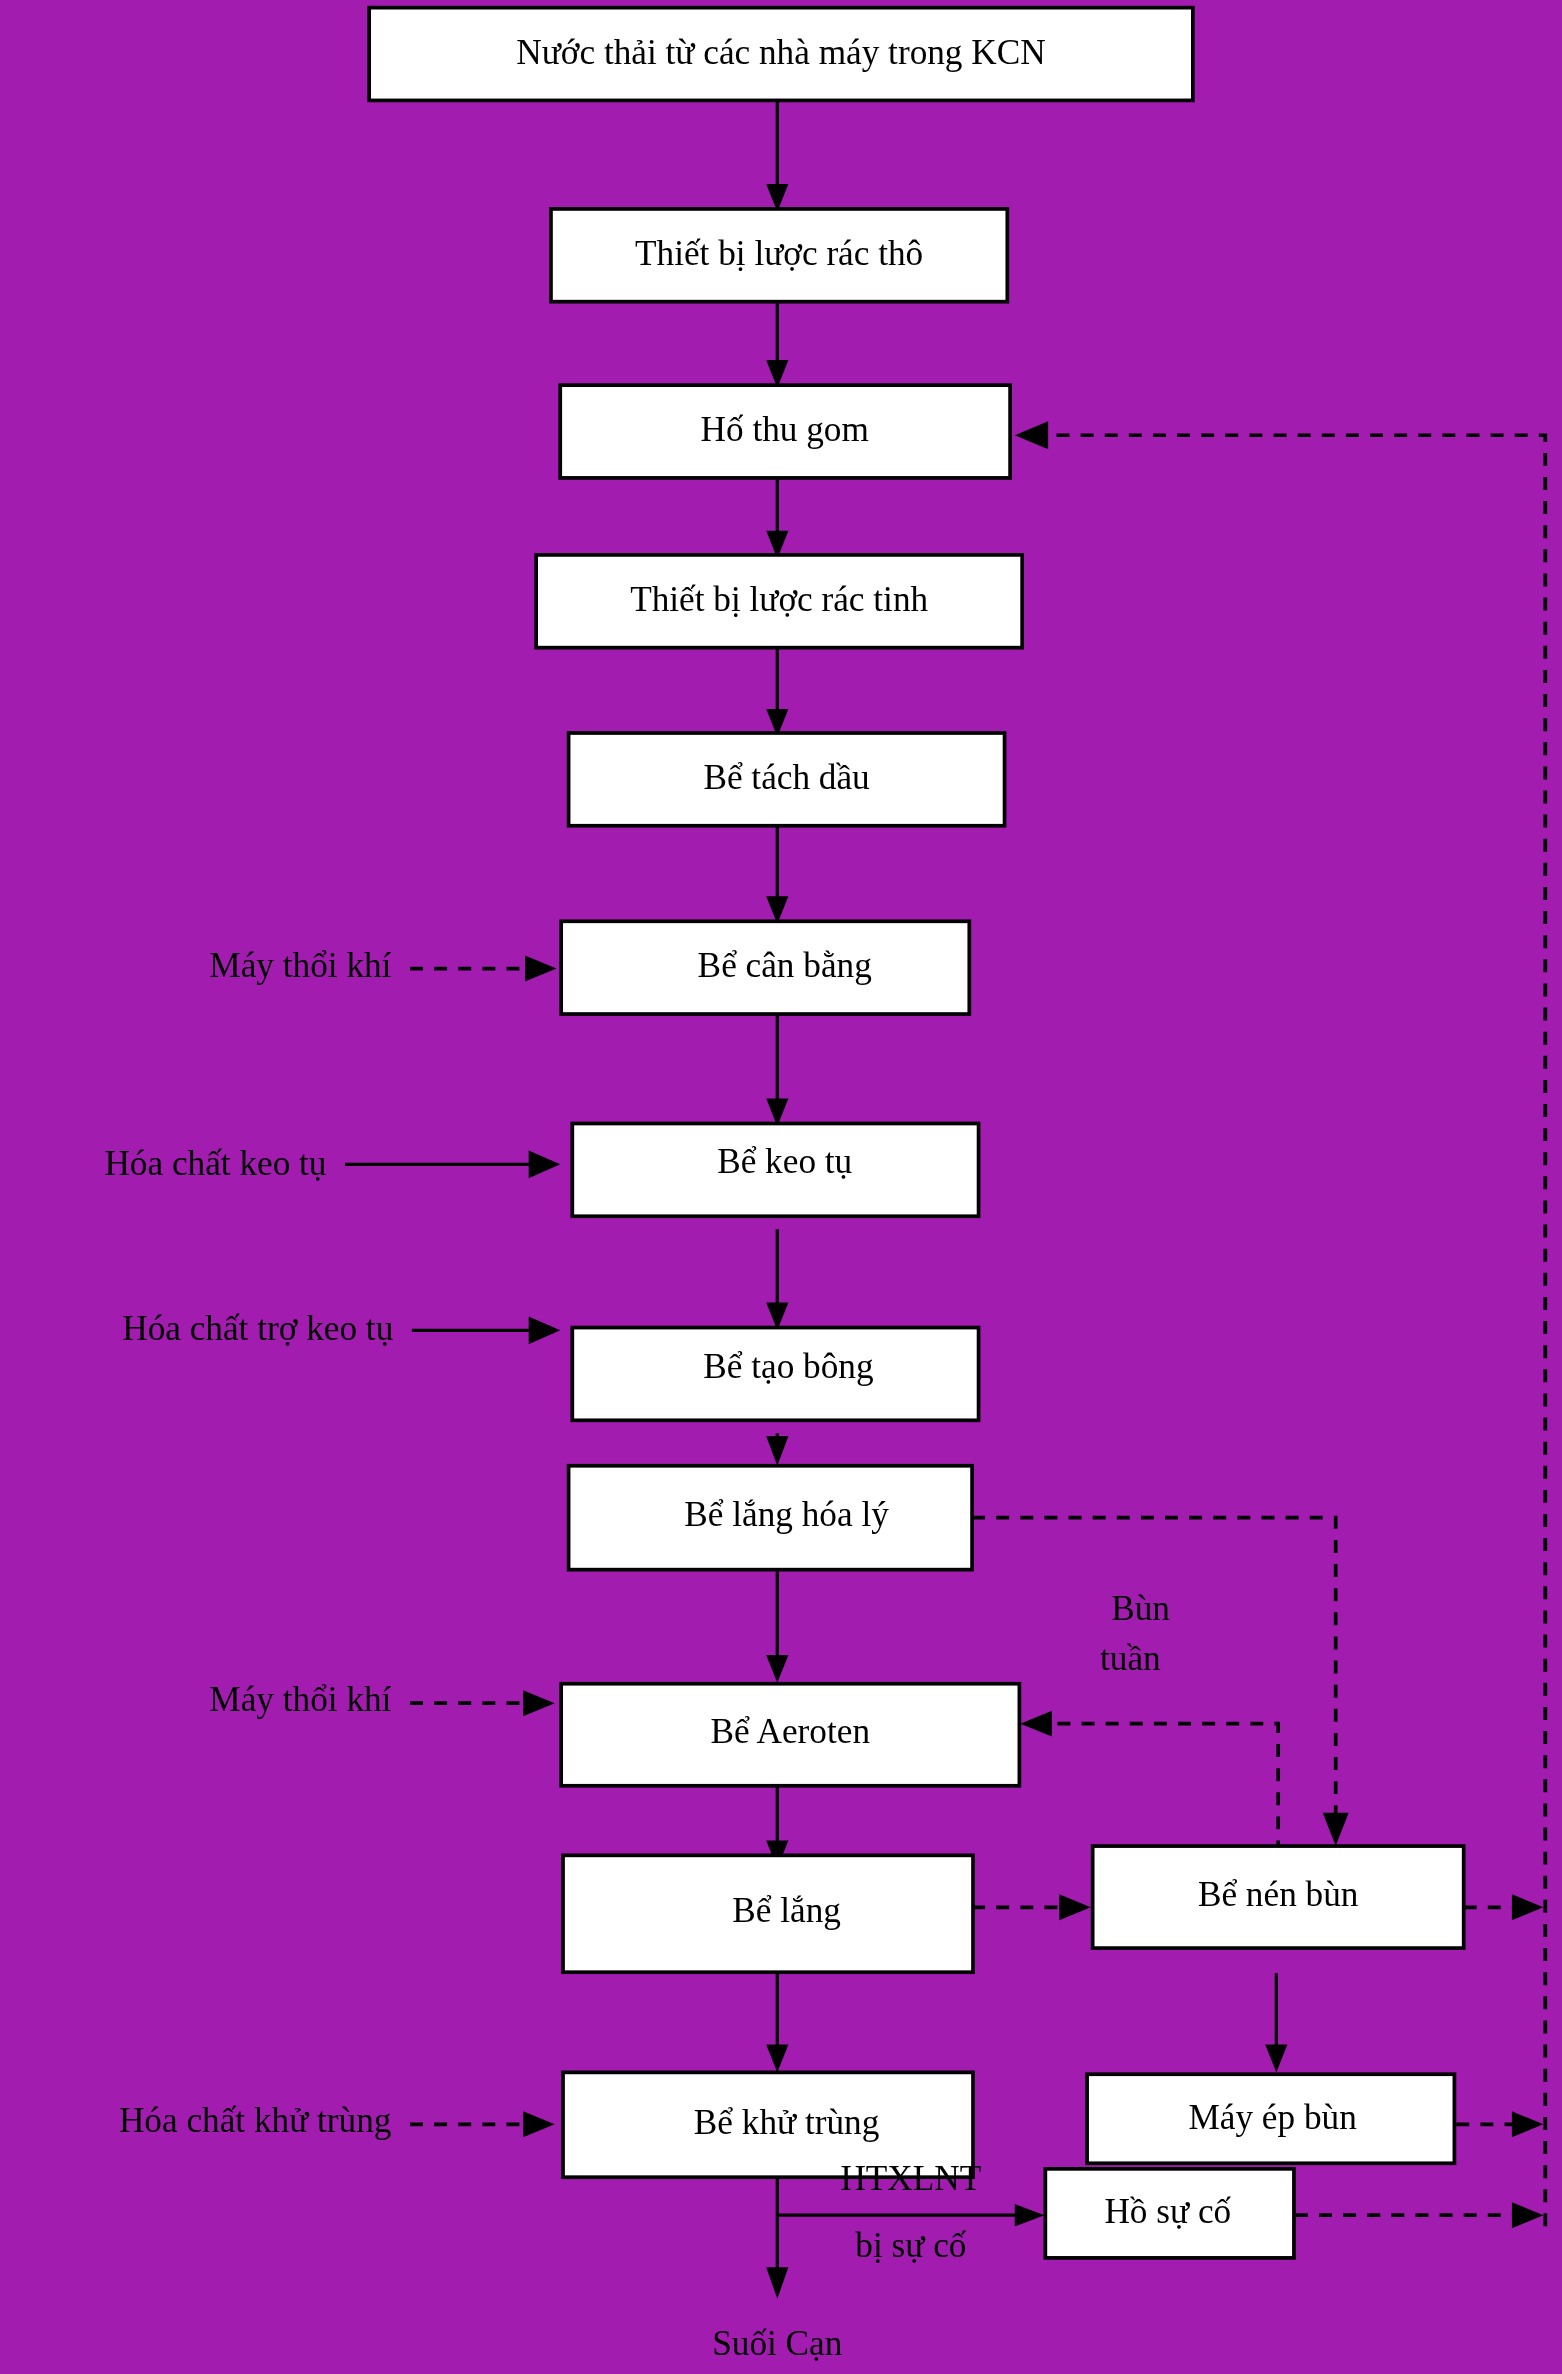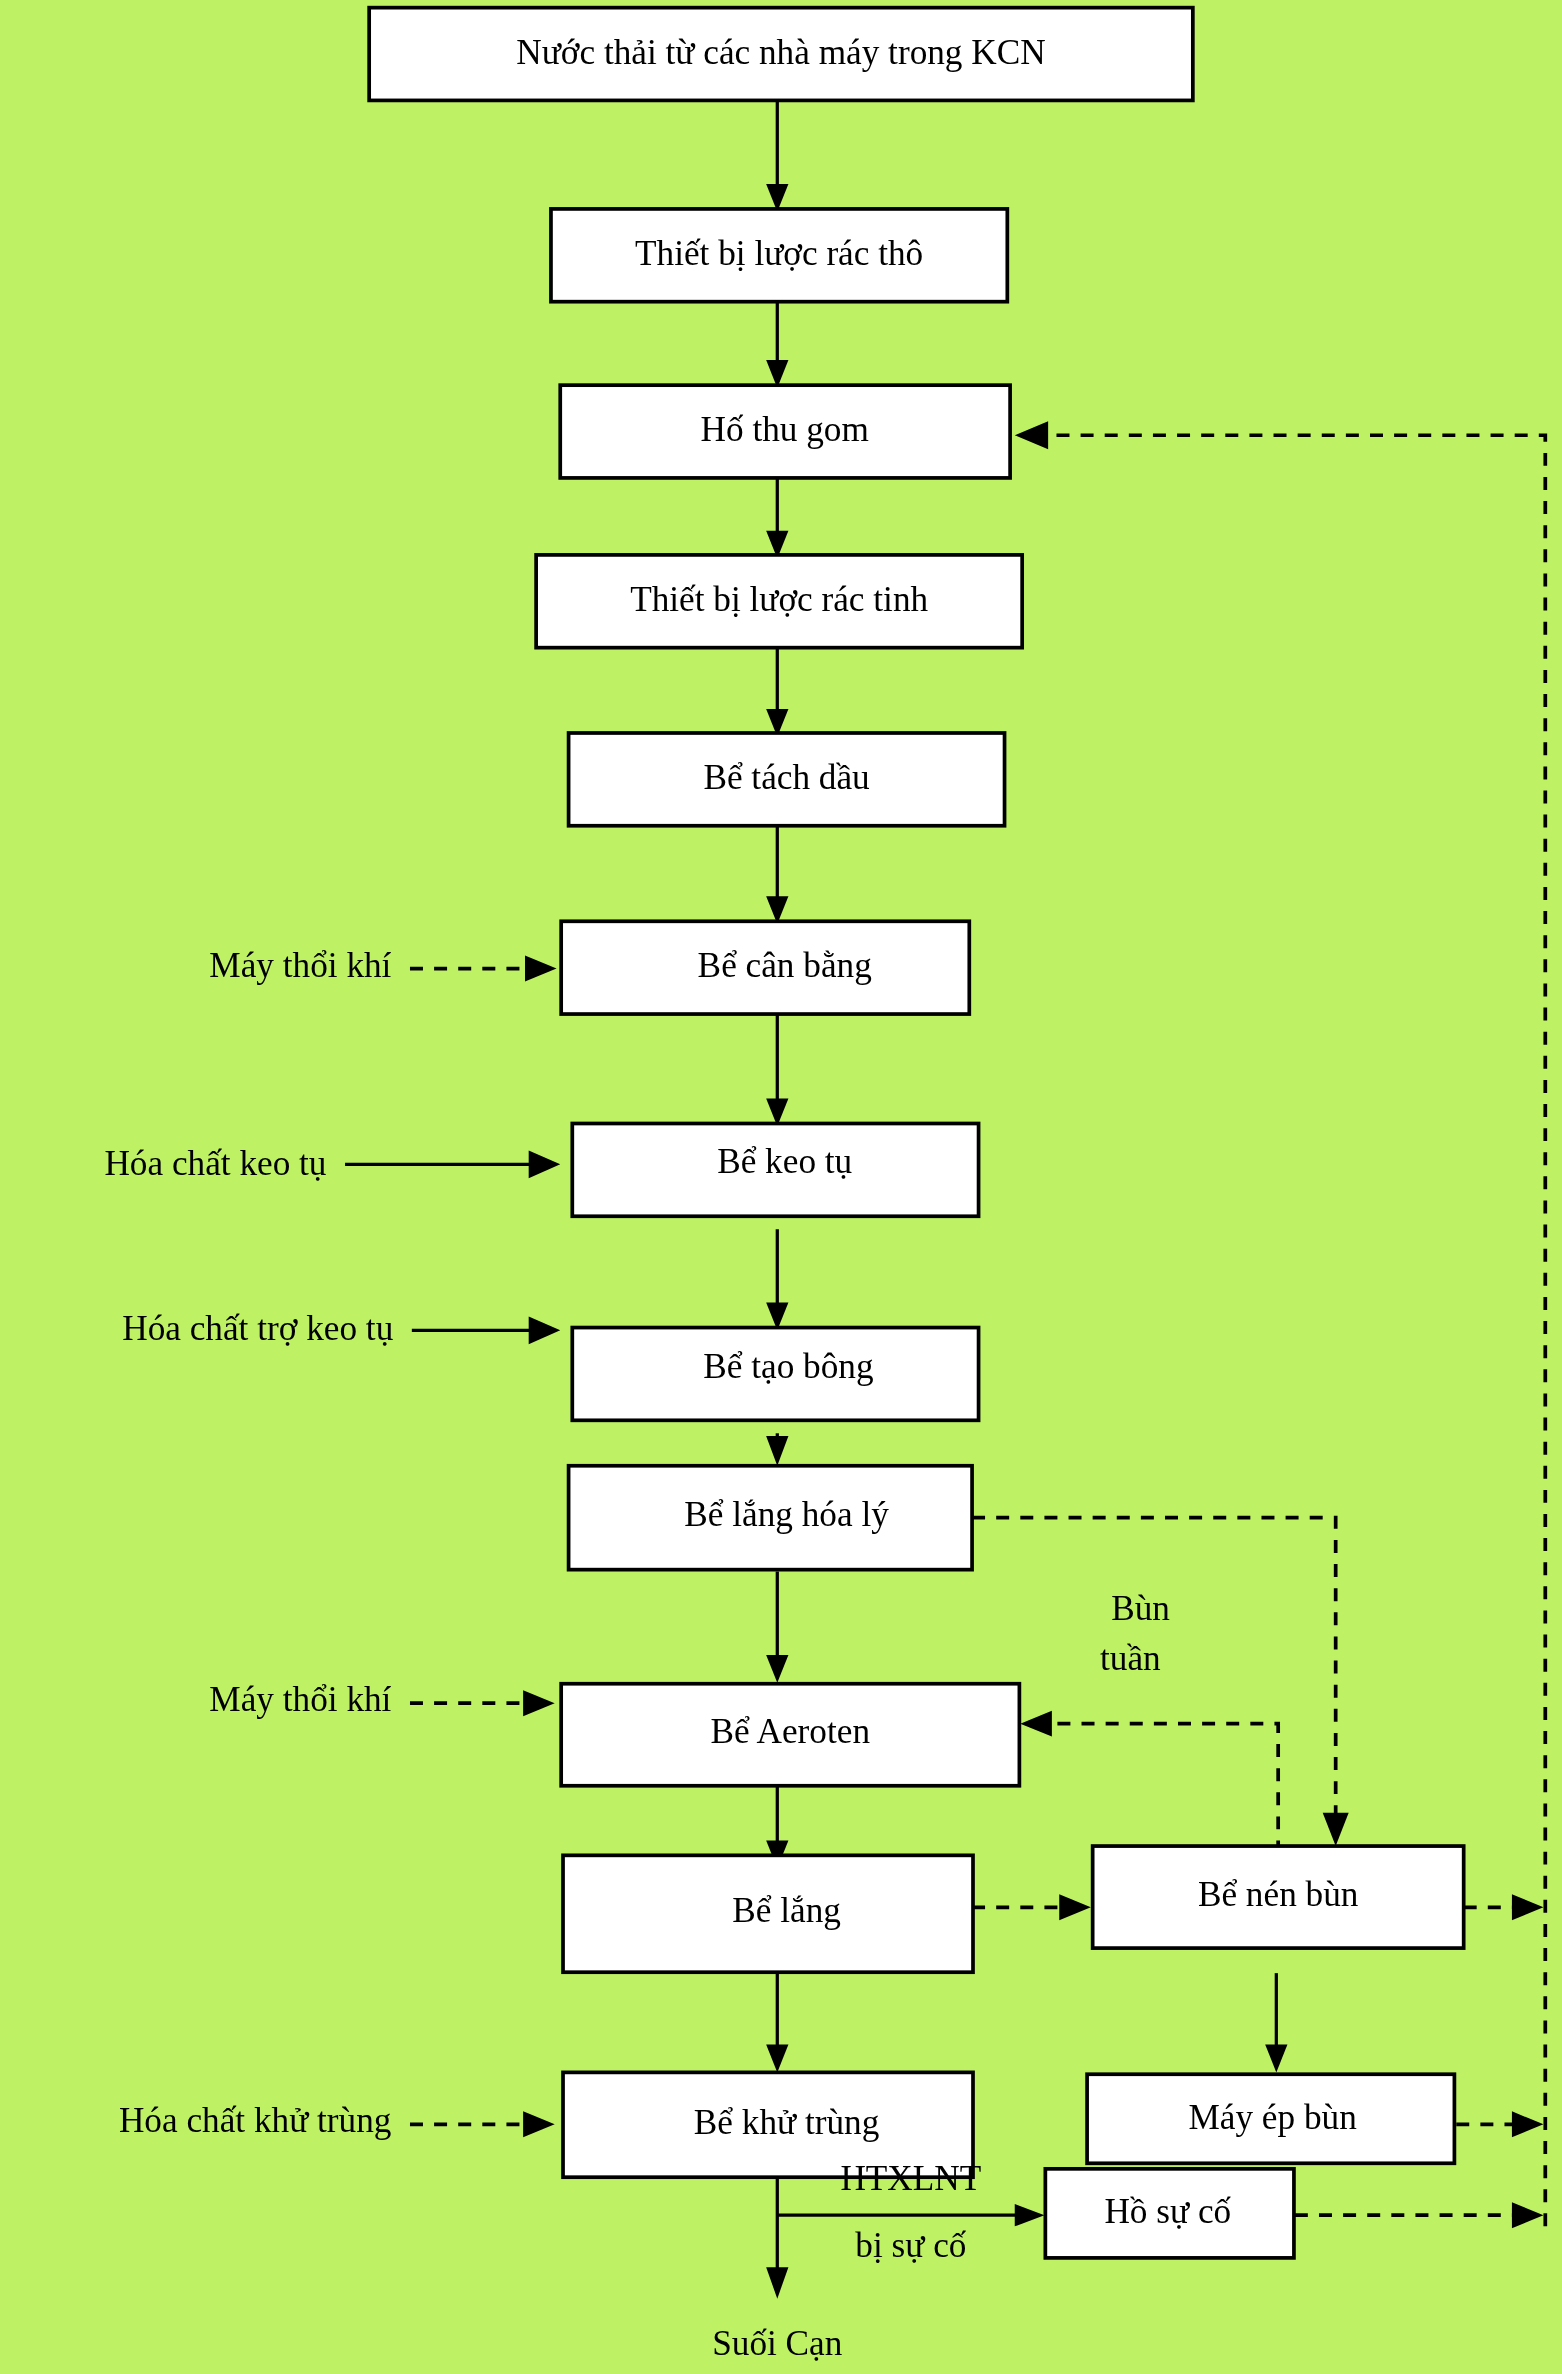--- a/index.html
+++ b/index.html
@@ -4,21 +4,21 @@
 <style>
   html, body {
     margin: 0;
     padding: 0;
     background: #ffffff;
   }
   #diagram-root {
     position: relative;
     width: 1562px;
     height: 2375px;
-    background: #bef264;
+    background: #a21caf;
     font-family: "Liberation Serif", "DejaVu Serif", serif;
   }
   svg#flowchart {
     display: block;
     width: 1562px;
     height: 2375px;
   }
   .node-box {
     fill: #ffffff;
     stroke: #000000;

